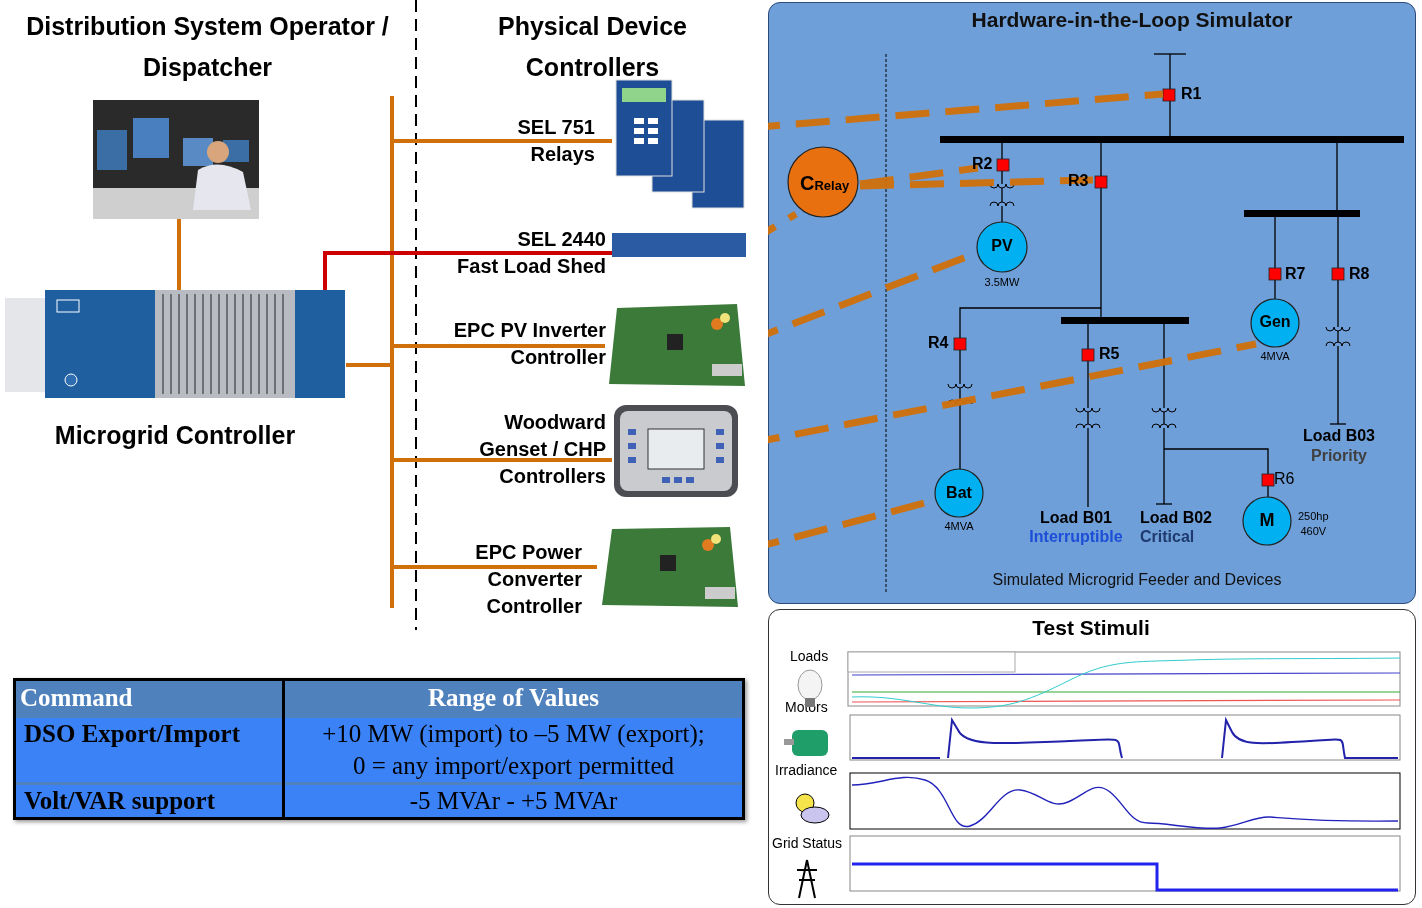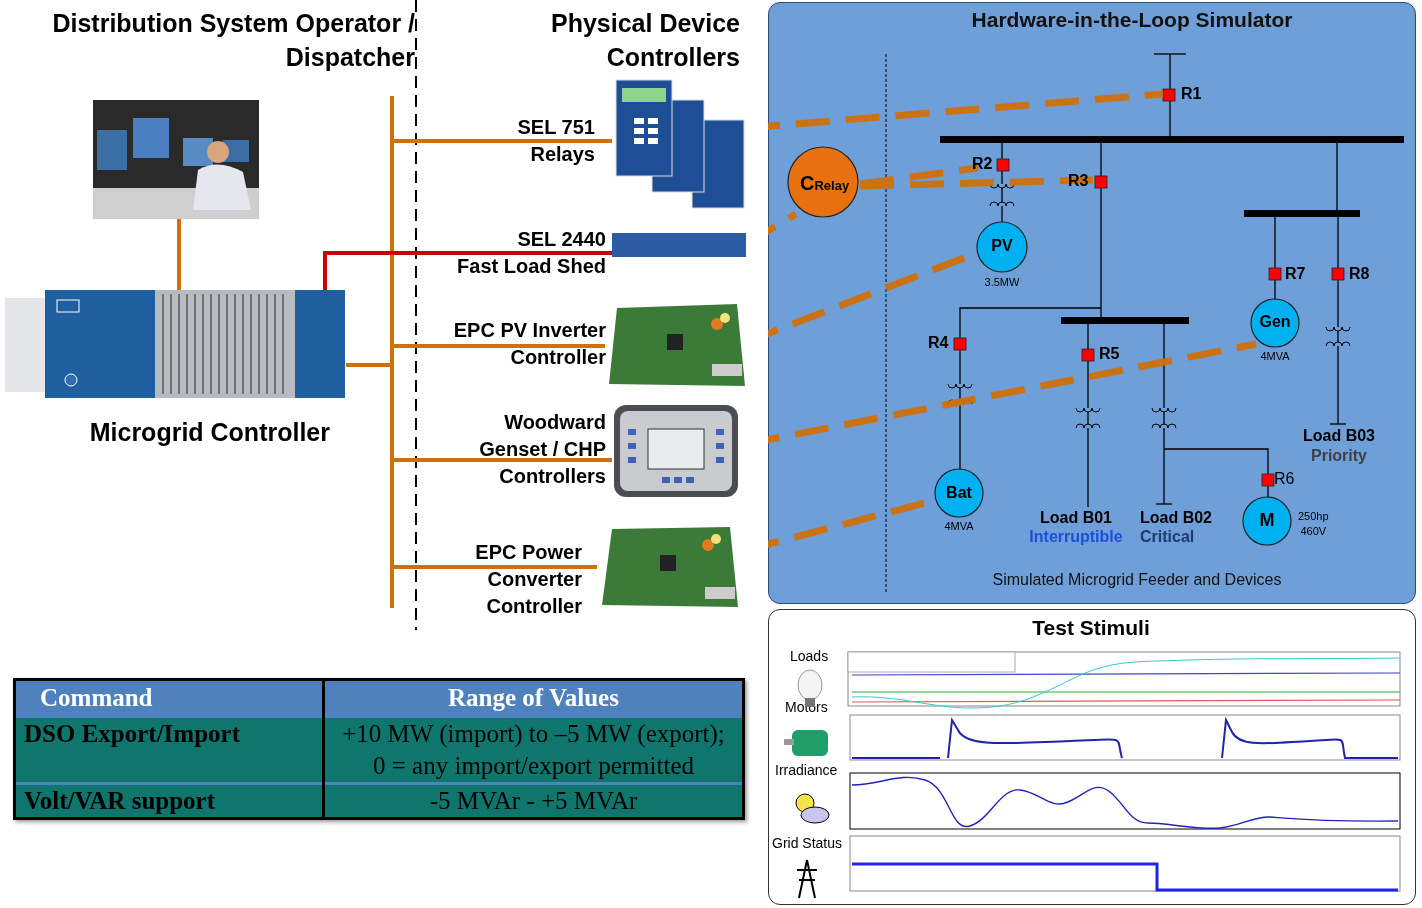--- a/index.html
+++ b/index.html
@@ -1,24 +1,24 @@
 <!DOCTYPE html>
 <html><head>
 <meta charset="utf-8">
 <style>
   html,body{margin:0;padding:0;background:#fff;}
   body{width:1422px;height:908px;position:relative;overflow:hidden;font-family:"Liberation Sans",sans-serif;}
   .abs{position:absolute;}
-  .hdr{font-weight:bold;font-size:25px;color:#000;text-align:right;line-height:34px;}
+  .hdr{font-weight:bold;font-size:25px;color:#000;text-align:center;line-height:41px;}
   .lbl{font-weight:bold;font-size:20px;color:#000;text-align:right;line-height:27px;}
   .hil{left:768px;top:2px;width:646px;height:600px;background:#6f9fd8;border:1.5px solid #2e4a7a;border-radius:12px;}
   .stim{left:768px;top:609px;width:646px;height:294px;background:#fff;border:1.5px solid #333;border-radius:12px;}
   table.cmd{border-collapse:collapse;font-family:"Liberation Serif",serif;font-size:25px;}
-  table.cmd th{background:#4f81bd;color:#fff;font-weight:bold;padding:2px 24px;line-height:30px;}
-  table.cmd td{background:#0f766e;padding:0 8px;line-height:32px;border-top:3px solid #4f81bd;}
+  table.cmd th{background:#4f81bd;color:#fff;font-weight:bold;padding:2px 4px;line-height:30px;}
+  table.cmd td{background:#3b82f6;padding:0 8px;line-height:32px;border-top:3px solid #4f81bd;}
   table.cmd td.c{font-weight:bold;text-align:left;}
   table.cmd td.v{text-align:center;border-left:3px solid #000;}
   table.cmd th.v{border-left:3px solid #000;}
   .photo{border:0;}
 </style>
 </head>
 <body>
 
 <div class="abs hdr" style="left:0;top:6px;width:415px;">Distribution System Operator / Dispatcher</div>
 <div class="abs hdr" style="left:445px;top:6px;width:295px;">Physical Device Controllers</div>

